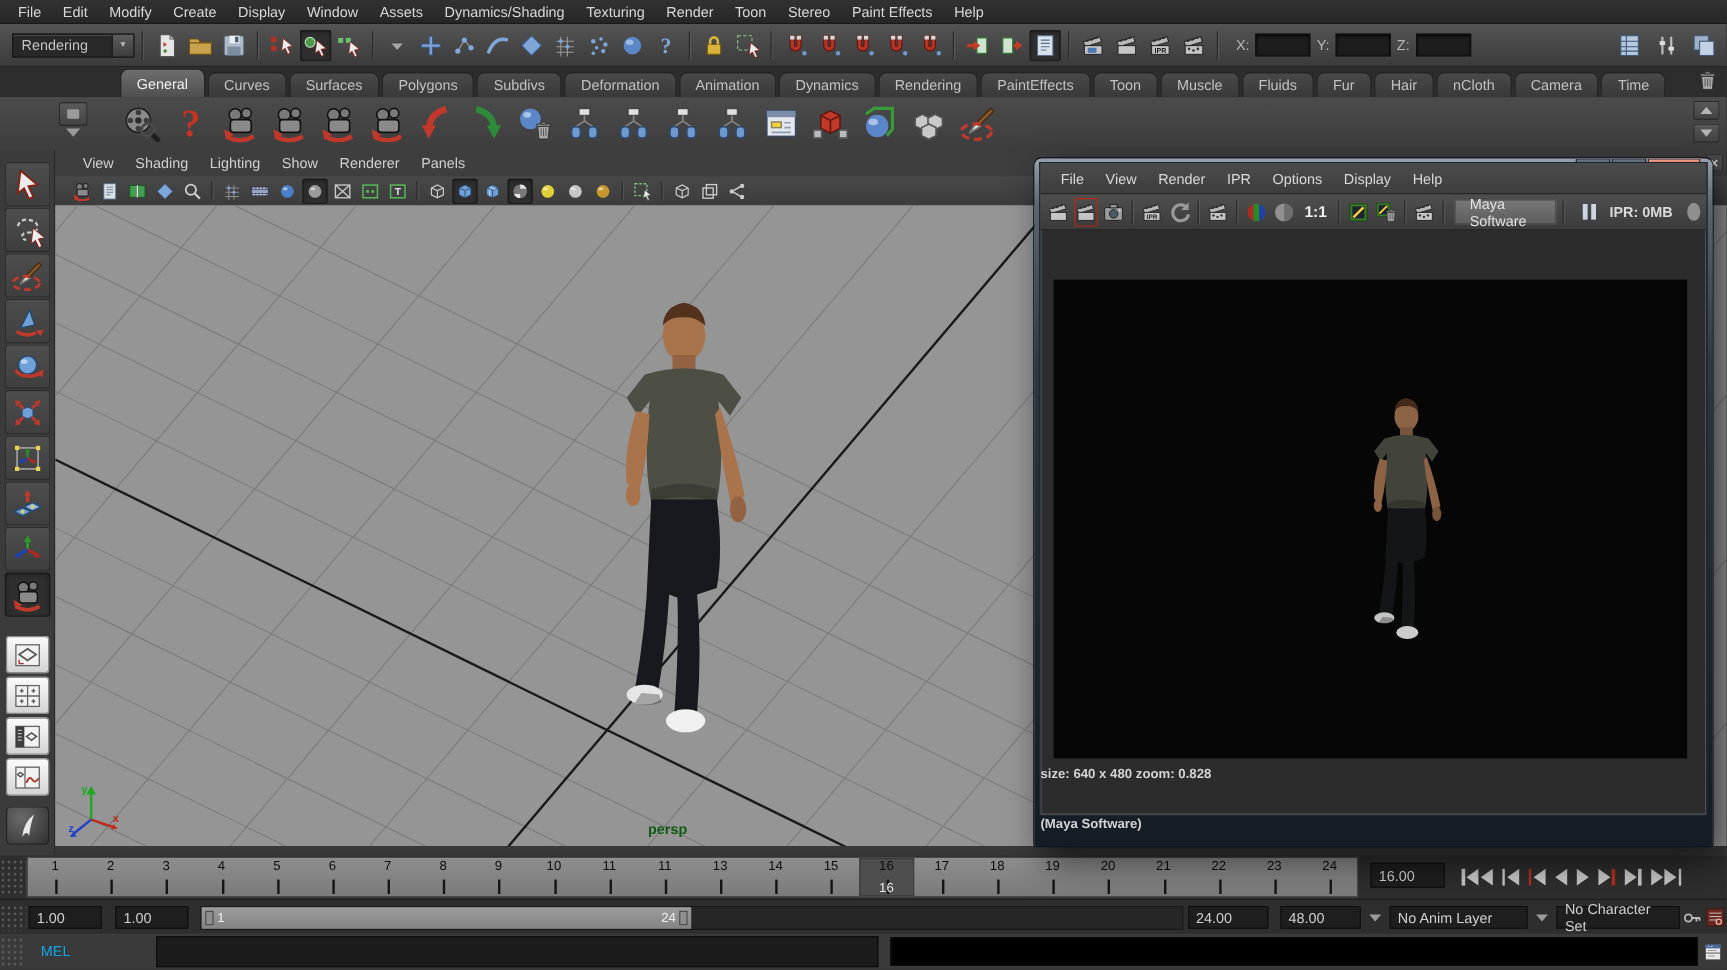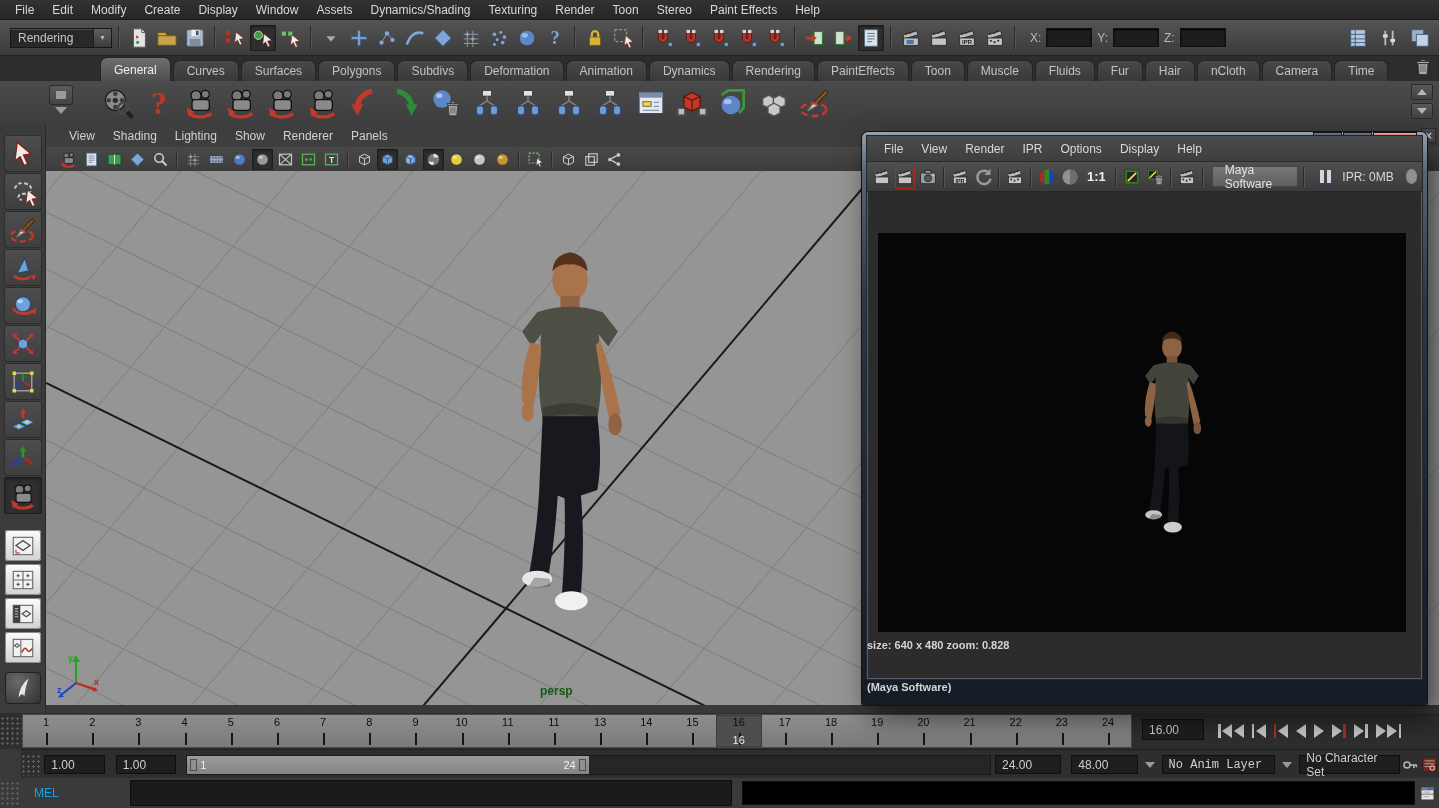--- a/index.html
+++ b/index.html
@@ -108,21 +108,21 @@
   .time-field{width:62px;height:21px;margin:6px 6px 0 10px;background:#1e1e1e;
         border:1px solid #0f0f0f;color:#cfcfcf;font-size:12px;padding:2px 6px;box-sizing:border-box;}
   .playback{display:flex;align-items:center;gap:8px;margin-left:8px;}
   .pb{height:22px;display:flex;align-items:center;gap:1.5px;cursor:default;}
   .pb .tl{width:0;height:0;border-right:10px solid #c9c9c9;border-top:7px solid transparent;border-bottom:7px solid transparent;}
   .pb .tr{width:0;height:0;border-left:10px solid #c9c9c9;border-top:7px solid transparent;border-bottom:7px solid transparent;}
   .pb .pbar{width:2.5px;height:14px;background:#c9c9c9;}
   .pb .pbar.red{background:#b03020;}
   
   .rangeslider{position:absolute;left:0;top:749px;right:0;height:29px;background:#2e2e2e;
-        border-top:1px solid #1e1e1e;display:flex;align-items:center;margin-left:21px;}
+        border-top:1px solid #1e1e1e;display:flex;align-items:center;}
   .rs-grip{width:22px;height:22px;}
   .rs-field{height:19px;background:#1e1e1e;border:1px solid #0f0f0f;color:#cfcfcf;
         font-size:12px;padding:1px 6px;box-sizing:border-box;display:flex;align-items:center;}
   .rs-track{position:relative;width:832px;height:20px;background:#262626;
         border:1px solid #1a1a1a;margin-left:10px;box-sizing:border-box;}
   .rs-bar{position:absolute;left:0;top:0;width:50%;height:100%;
         background:linear-gradient(#9c9c9c,#848484);display:flex;align-items:center;
         justify-content:space-between;color:#f0f0f0;font-size:11px;padding:0 3px;box-sizing:border-box;}
   .rs-h{width:7px;height:12px;background:#8f8f8f;border:1px solid #4f4f4f;box-sizing:border-box;}
   .dd-arrow{width:0;height:0;border-left:5px solid transparent;border-right:5px solid transparent;
@@ -159,21 +159,21 @@
   .rv-menus .mi{padding:2px 9px;}
   .rv-toolbar{height:29px;display:flex;align-items:center;gap:3px;padding:0 5px;
       background:linear-gradient(#4f4f4f,#3b3b3b);border-bottom:1px solid #282828;}
   .rv-toolbar .ic{width:24px;height:24px;}
   .rv-sep{width:0;height:20px;border-left:1px solid #2a2a2a;border-right:1px solid #575757;margin:0 2px;}
   .maya-sw-btn{height:21px;padding:0 13px;background:linear-gradient(#787878,#5d5d5d);
       box-shadow:inset 0 0 0 1px #474747;color:#e2e2e2;font-size:12px;display:flex;
       align-items:center;margin-left:3px;}
   .pause{display:flex;gap:3px;margin-left:10px;}
   .pause i{width:4px;height:13px;background:#cdd6e4;}
-  .ipr-text{font-size:12px;font-weight:normal;color:#dadada;margin-left:8px;white-space:nowrap;text-align:center;}
+  .ipr-text{font-size:12px;font-weight:bold;color:#dadada;margin-left:8px;white-space:nowrap;text-align:center;}
   .stop{width:15px;height:15px;border-radius:50%;background:#8f8f8f;margin-left:9px;}
   .rv-image{position:absolute;left:11px;top:97px;width:528px;height:399px;background:#060606;}
   .char-rv{position:absolute;left:248px;top:89px;width:92px;height:240px;filter:brightness(.85) saturate(.9);}
   .rv-status{position:absolute;left:0;right:0;display:flex;justify-content:center;gap:30px;
       font-size:11px;font-weight:bold;color:#d4d4d4;}
   .rv-status.l1{top:503px;flex-direction:column;}
   .rv-status.l2{top:519px;}
   svg{display:block;}
   #symbols{position:absolute;width:0;height:0;overflow:hidden;}
 </style>
@@ -1333,21 +1333,21 @@
         </span>
         <span style="display:flex;align-items:center;gap:3px;">
           <span>24</span>
           <span class="rs-h"></span>
         </span>
       </div>
     </div>
     <div class="rs-field" style="width:68px;margin-left:4px;">24.00</div>
     <div class="rs-field" style="width:68px;margin-left:10px;">48.00</div>
     <span class="dd-arrow"></span>
-    <div class="rs-field" style="width:117px;font-family:Liberation Mono, monospace;">No Anim Layer</div>
+    <div class="rs-field" style="width:117px;">No Anim Layer</div>
     <span class="dd-arrow"></span>
     <div class="rs-field" style="width:104px;">No Character Set</div>
     <div class="ic" style="width:20px;height:20px;">
       <svg width="18" height="18" viewBox="0 0 24 24">
           <circle cx="8" cy="12" r="4" fill="none" stroke="#b8b8b8" stroke-width="2"></circle>
           <path d="M12 12h9M17 12v4M20.5 12v3" stroke="#b8b8b8" stroke-width="2" fill="none"></path>
         </svg>
     </div>
     <div class="ic" style="width:20px;height:20px;">
       <svg width="17" height="17" viewBox="0 0 24 24">

